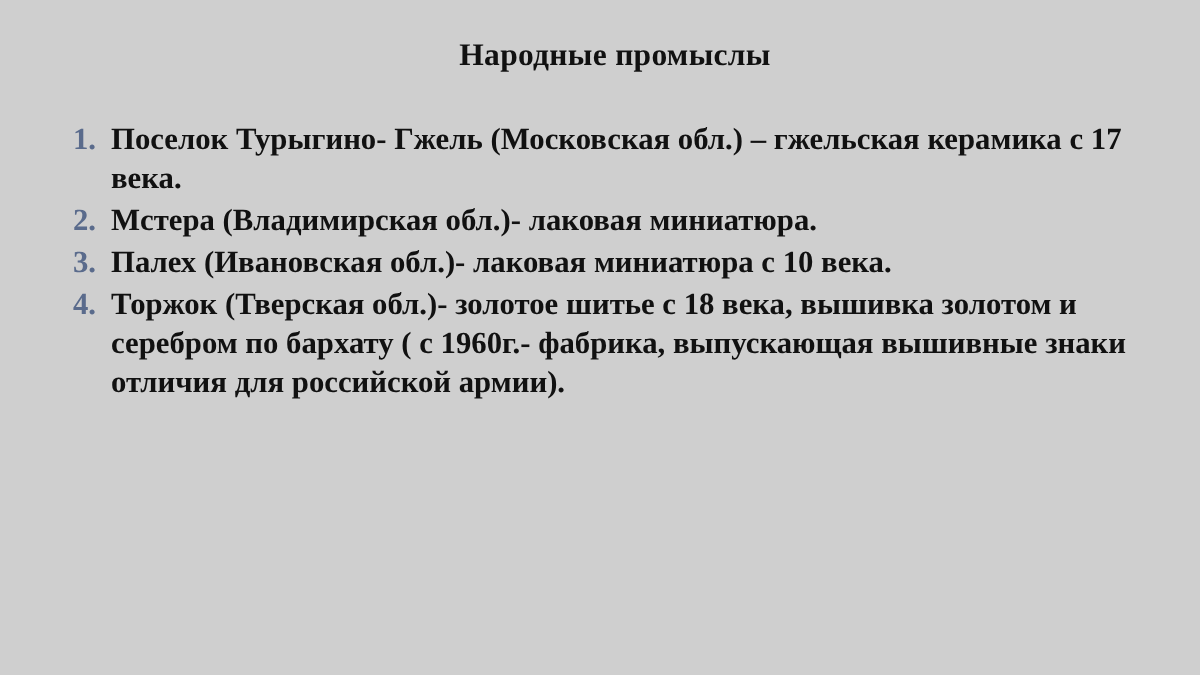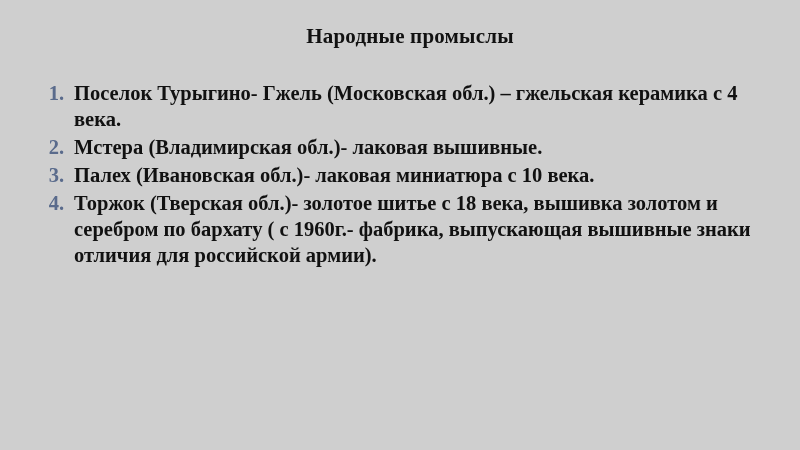--- a/index.html
+++ b/index.html
@@ -72,25 +72,25 @@
 <body>
 
 <div class="slide">
 
   <div class="slide-title">Народные промыслы</div>
 
   <div class="content">
     <ol class="items">
       <li>
         <span class="marker">1.</span>
-        <span class="text">Поселок Турыгино- Гжель (Московская обл.) – гжельская керамика с 4 века.</span>
+        <span class="text">Поселок Турыгино- Гжель (Московская обл.) – гжельская керамика с 17 века.</span>
       </li>
       <li>
         <span class="marker">2.</span>
-        <span class="text">Мстера (Владимирская обл.)- лаковая вышивные.</span>
+        <span class="text">Мстера (Владимирская обл.)- лаковая миниатюра.</span>
       </li>
       <li>
         <span class="marker">3.</span>
         <span class="text">Палех (Ивановская обл.)- лаковая миниатюра с 10 века.</span>
       </li>
       <li>
         <span class="marker">4.</span>
         <span class="text">Торжок (Тверская обл.)- золотое шитье с 18 века, вышивка золотом и серебром по бархату ( с 1960г.- фабрика, выпускающая вышивные знаки отличия для российской армии).</span>
       </li>
     </ol>

